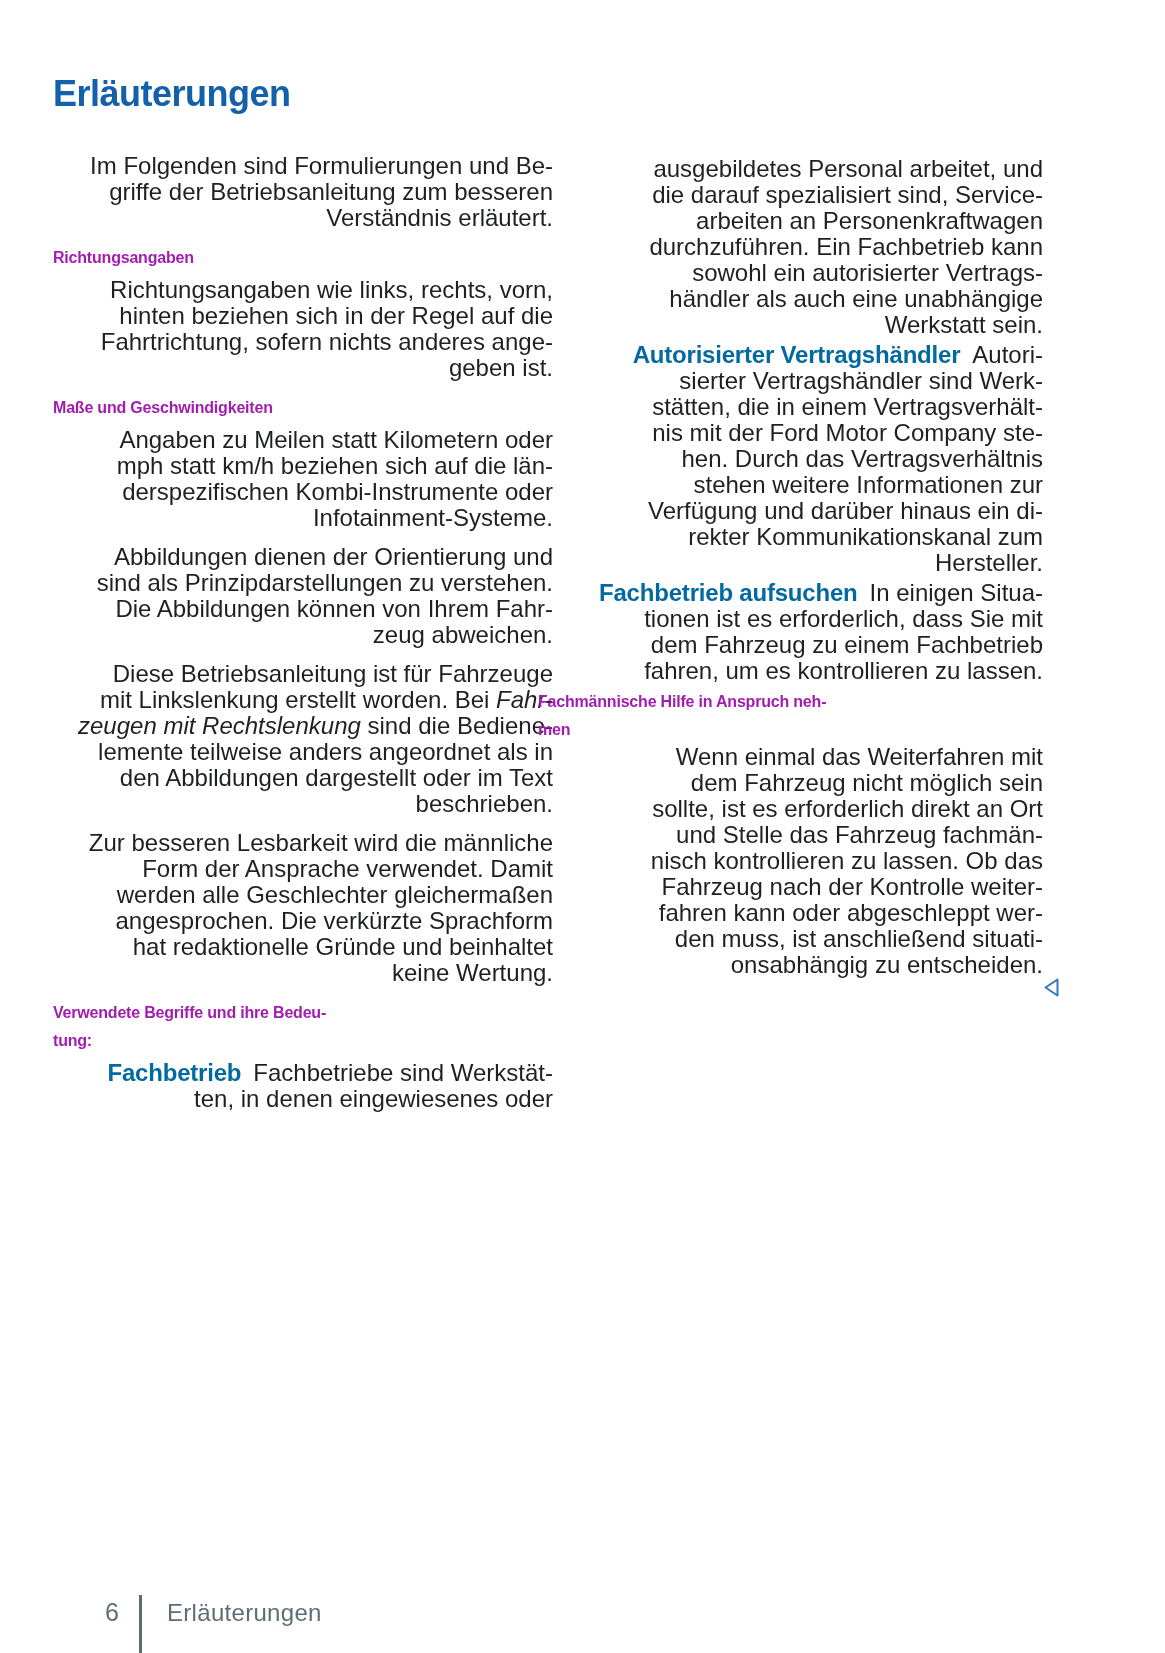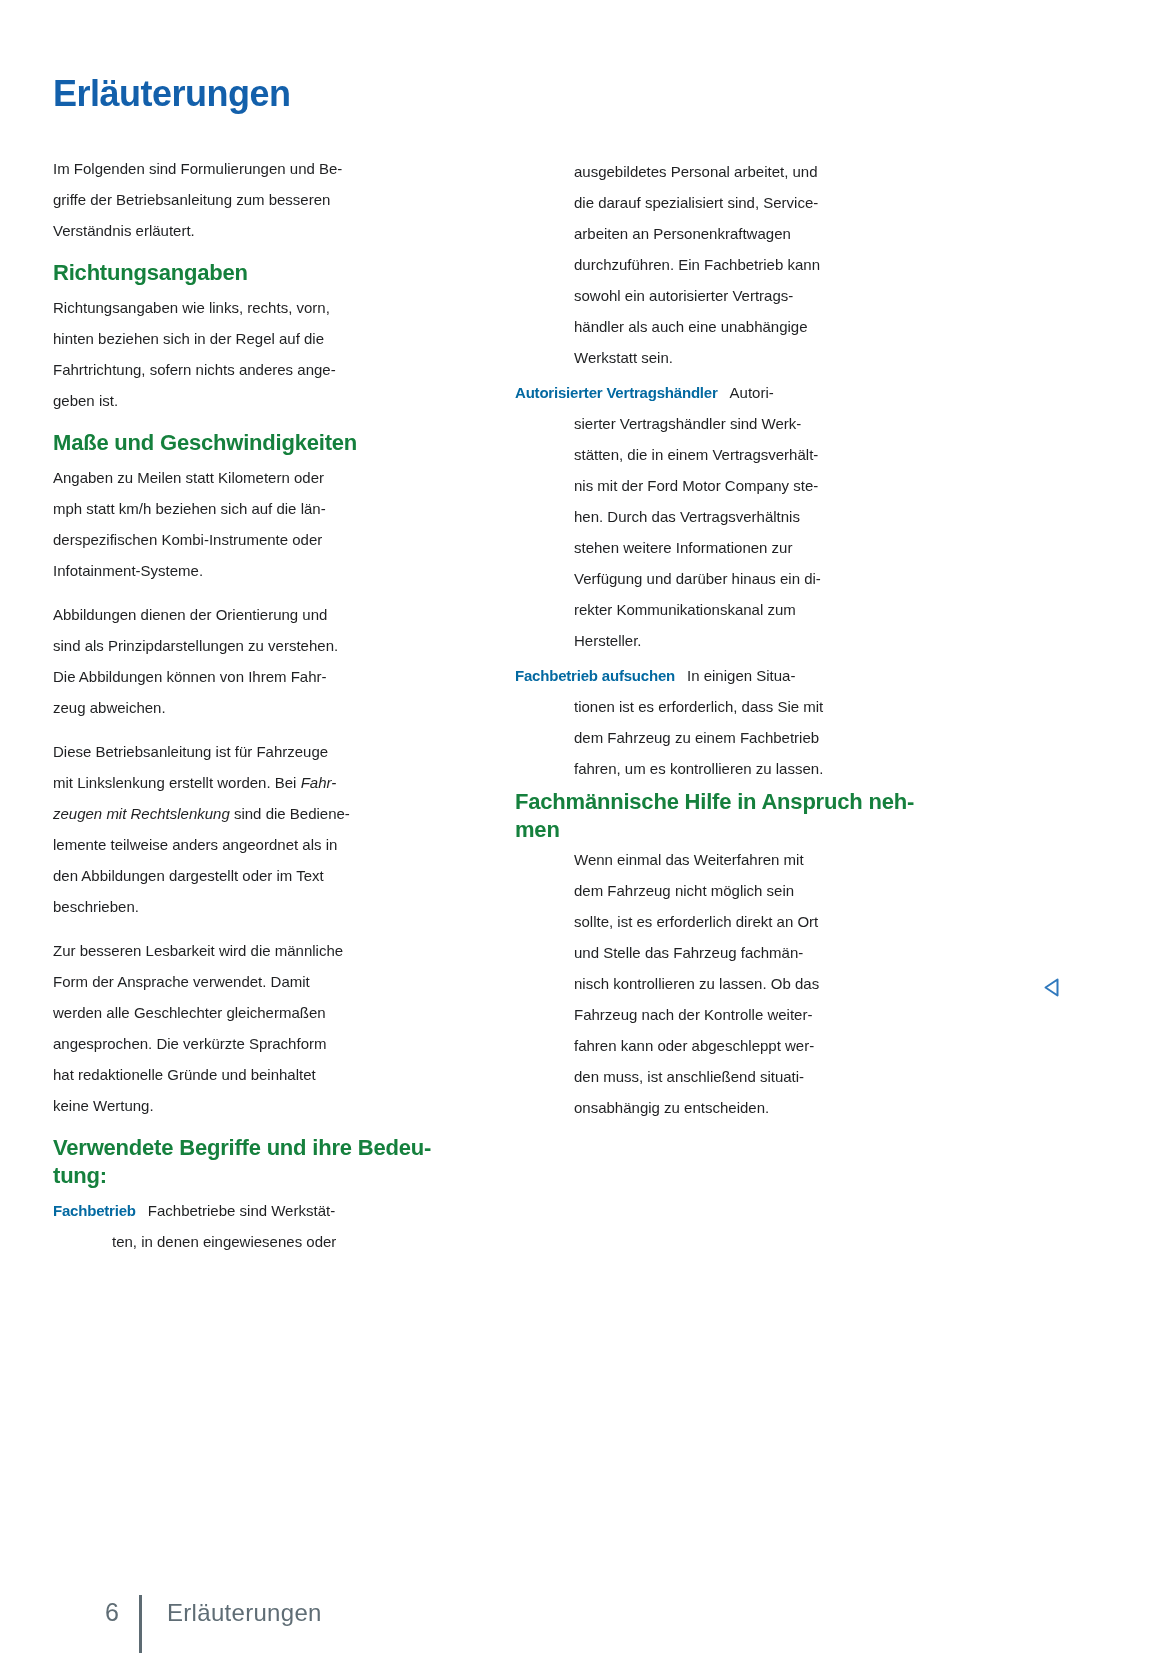--- a/index.html
+++ b/index.html
@@ -11,28 +11,29 @@
     -webkit-font-smoothing:antialiased;
   }
   .page{position:absolute;inset:0;margin-top:8px;}
   h1.doc-title{
     position:absolute;left:53px;top:66px;margin:0;
     font-size:36px;line-height:40px;font-weight:700;letter-spacing:-0.5px;
     color:#1360ab;white-space:pre-line;
   }
   .col{position:absolute;}
   .col-left{left:53px;top:145px;width:500px;}
-  .col-right{left:515px;top:148px;width:505px;}
+  .col-right{left:538px;top:148px;width:505px;}
   p.body{
-    margin:0 0 13px 0;font-size:15px;line-height:31px;color:#1f2022;
+    margin:0 0 13px 0;font-size:24px;line-height:26px;color:#1f2022;
     white-space:pre-line;
+    text-align:right;
   }
   h2.sec{
-    margin:8px 0 5px 0;font-size:22px;line-height:28px;font-weight:700;
-    color:#15803d;white-space:pre-line;letter-spacing:-0.2px;
+    margin:8px 0 5px 0;font-size:16px;line-height:28px;font-weight:700;
+    color:#a21caf;white-space:pre-line;letter-spacing:-0.2px;
   }
   .ital{font-style:italic;}
   .term{font-weight:700;color:#0369a1;margin-right:12px;letter-spacing:-0.2px;}
   .hang{padding-left:59px;text-indent:-59px;}
   .ind{padding-left:59px;}
   .col-right p.body{margin-bottom:4px;}
   .col-right h2.sec{margin:4px 0 0 0;}
   .end-marker{
     position:absolute;left:1043px;top:969px;width:17px;height:21px;
   }

